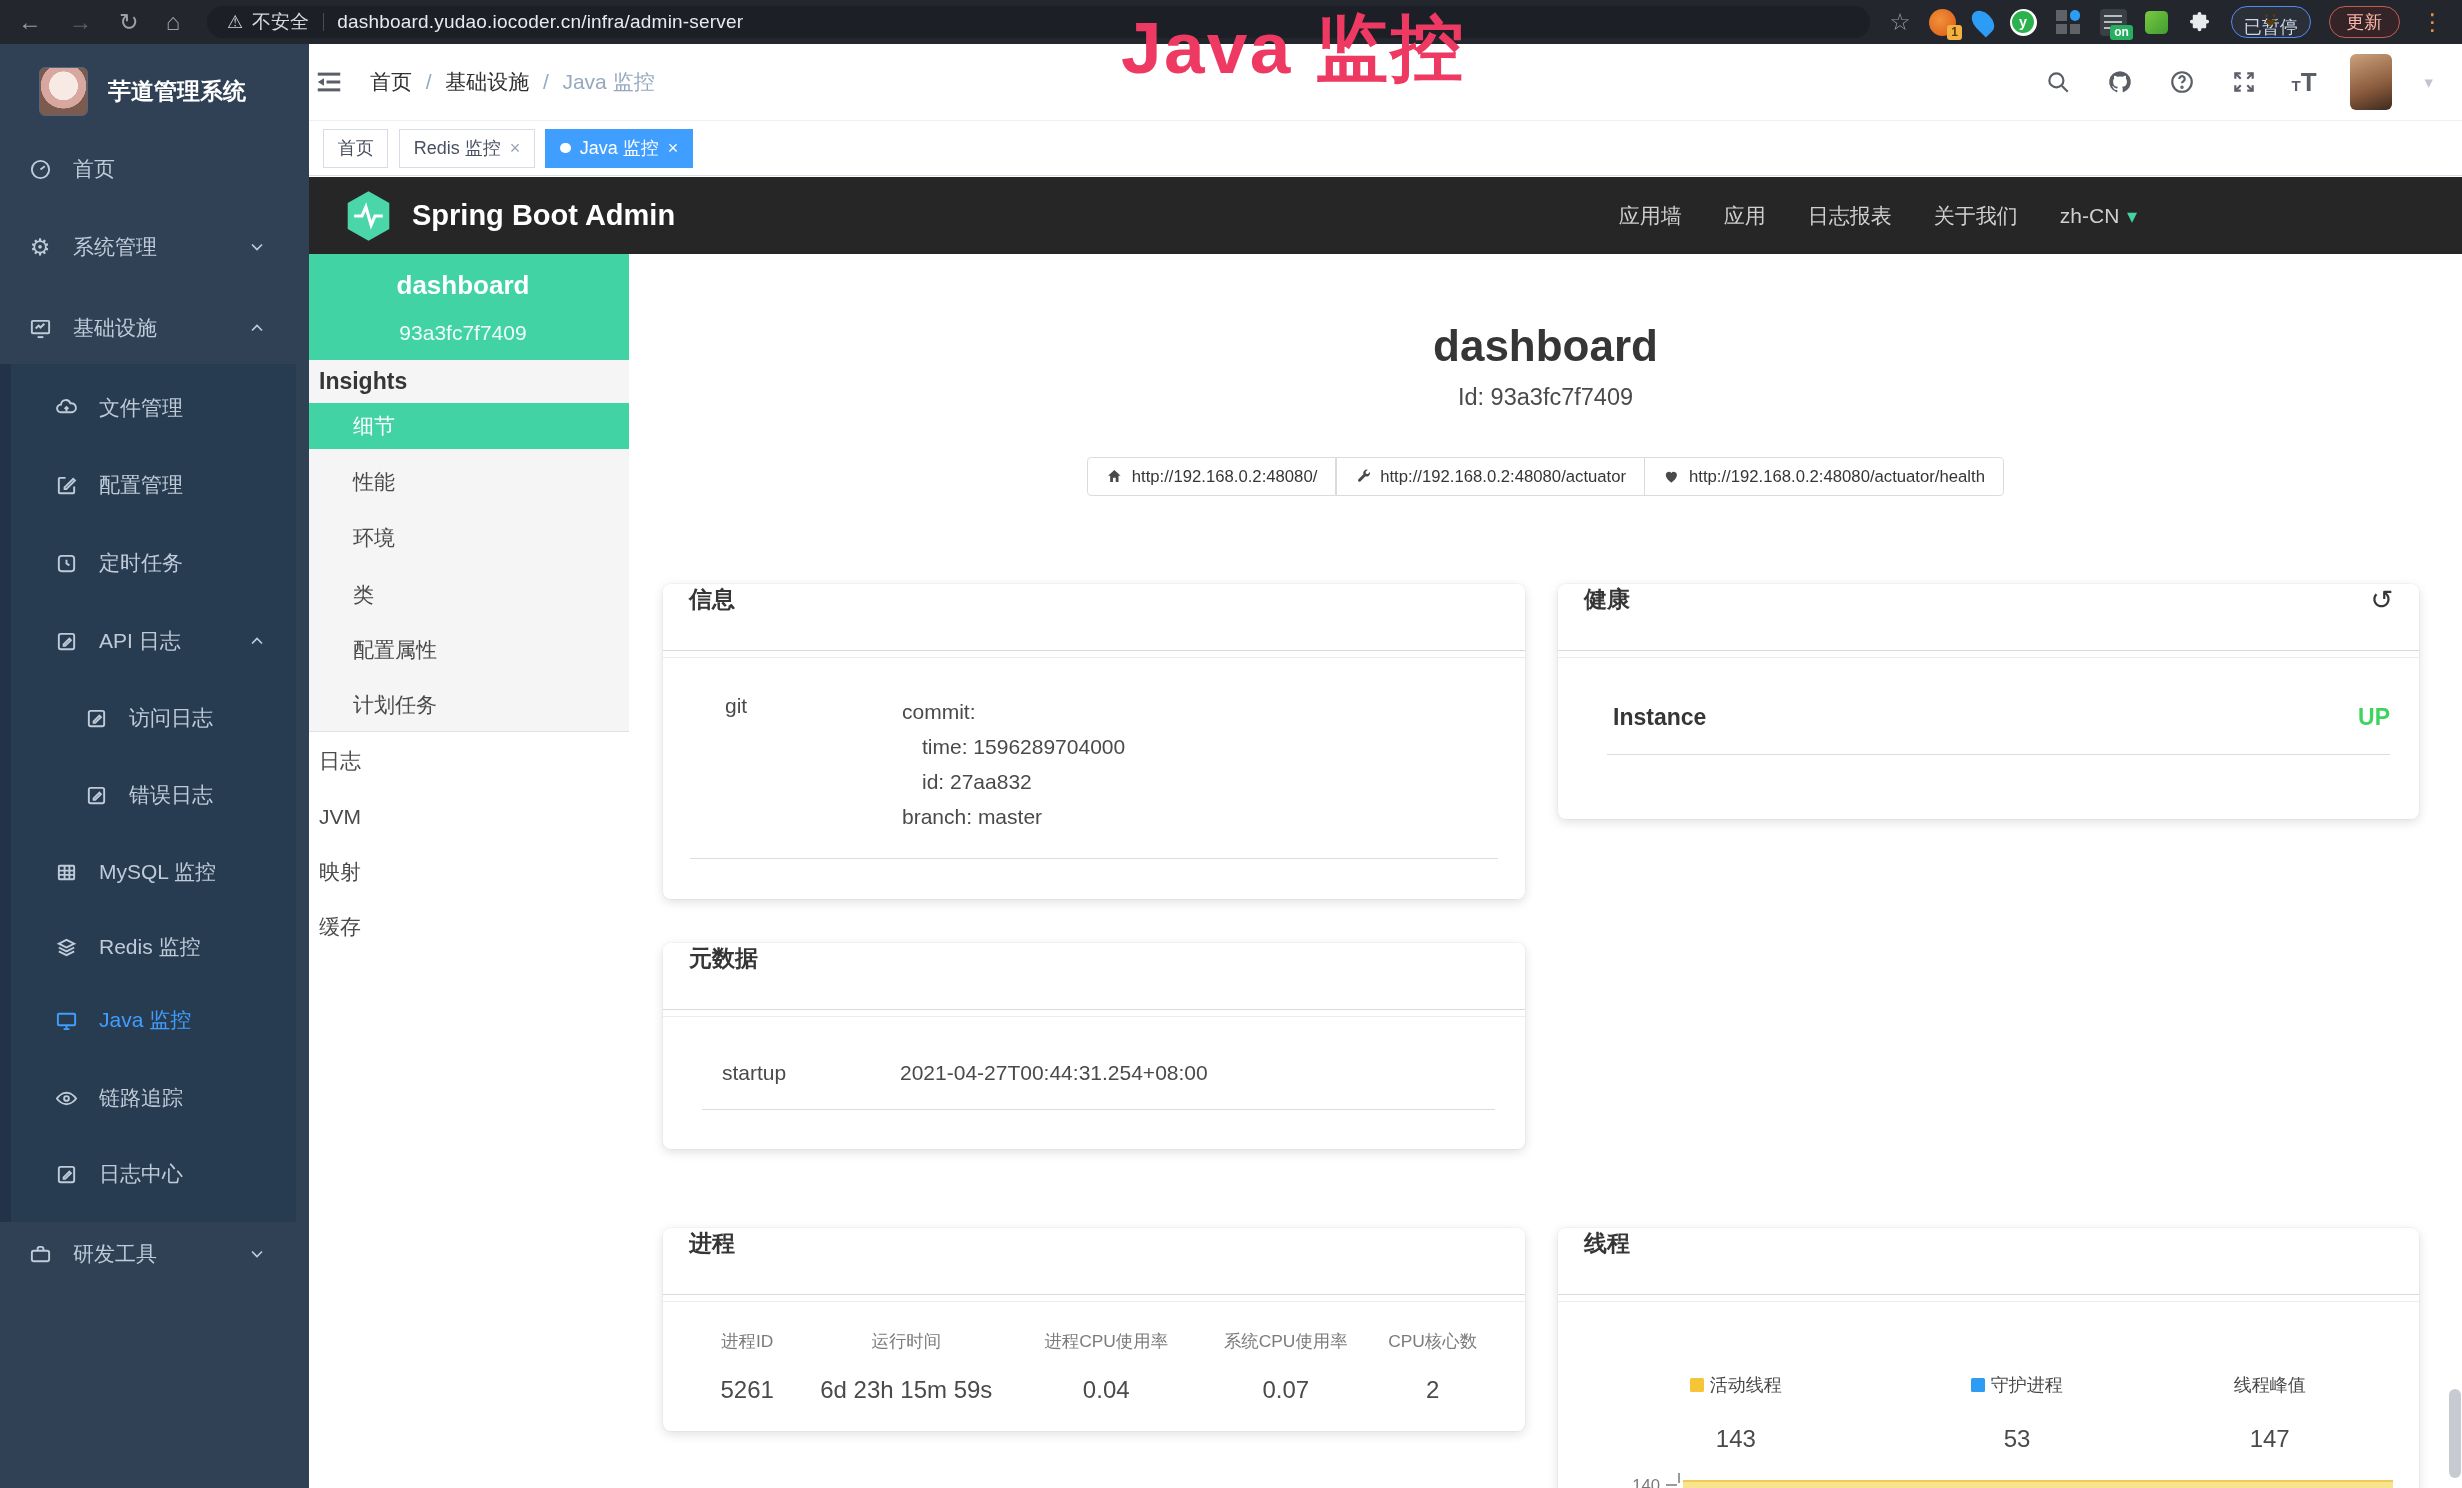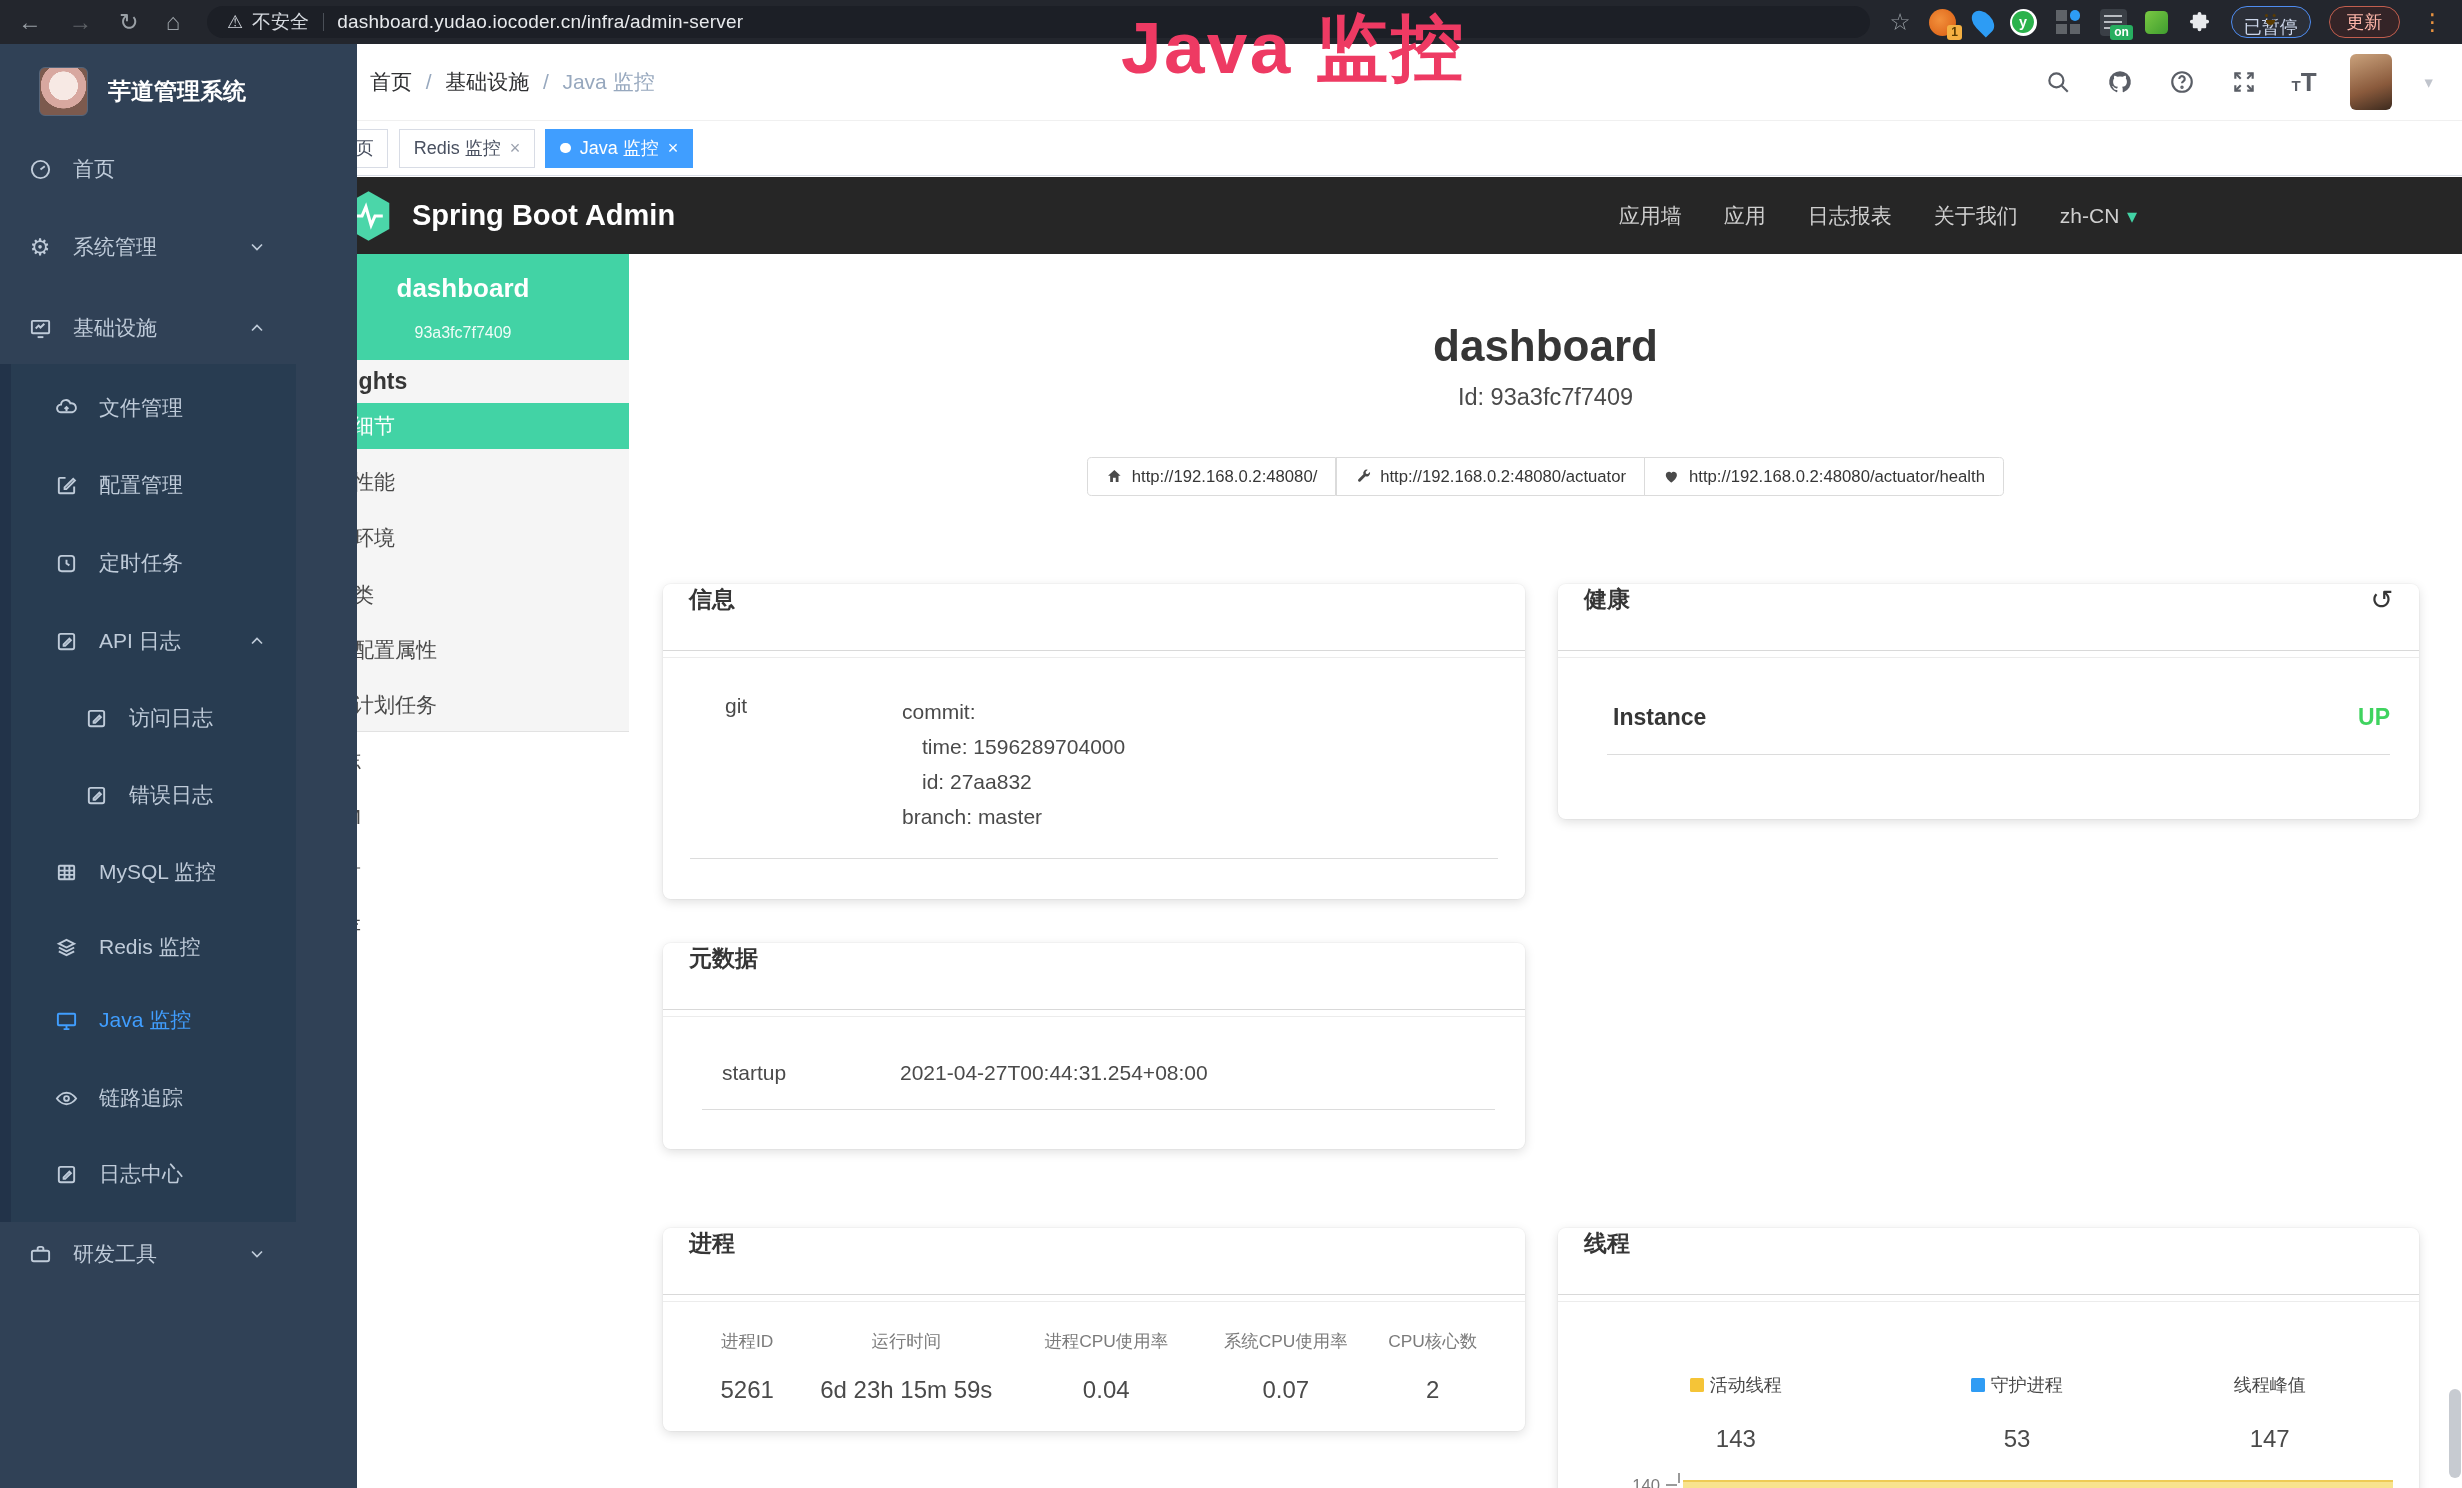--- a/index.html
+++ b/index.html
@@ -23,21 +23,21 @@
   .emoji { width:21px; height:21px; border-radius:50%; background:radial-gradient(circle at 35% 30%,#ffe680,#f5c026); position:relative; }
   .emoji:before { content:""; position:absolute; left:5.3px; top:6.8px; width:3px; height:3px; border-radius:50%; background:#5a3b00; box-shadow:7.6px 0 0 #5a3b00; }
   .emoji:after { content:""; position:absolute; left:6px; top:13px; width:9px; height:4.6px; border-radius:0 0 7.6px 7.6px; background:#5a3b00; }
   .updbtn { height:32px; border:1.5px solid #c25e4e; border-radius:16.7px; padding:0 16.7px; color:#ffb7aa; font-size:18px; display:flex; align-items:center; background:#342427; }
   .dots { font-size:23px; color:#e8923f; margin-left:3px; }
 
   
   .annotation { left:1121px; top:0px; font-size:73px; font-weight:bold; color:#ee3a63; z-index:50; letter-spacing:2.3px; }
 
   
-  .side { left:0; top:44px; width:357px; height:1445px; background:#304156; z-index:2; }
+  .side { left:0; top:44px; width:309px; height:1445px; background:#304156; z-index:2; }
   .logo { position:absolute; top:23px; left:39px; display:flex; align-items:center; }
   .logo .avatar { width:49px; height:49px; border-radius:6px; background:radial-gradient(circle at 50% 38%,#f7e9e4 0 38%,#d8a8a0 39% 60%,#7c5a4e 61%); border:0.8px solid #55657a; }
   .logo .ltitle { margin-left:20px; font-size:23px; font-weight:bold; color:#fff; }
   .nrow { position:absolute; left:0; width:296px; height:46px; display:flex; align-items:center; color:#bfcbd9; font-size:21px; cursor:pointer; }
   .nrow .ni { width:26px; height:26px; margin-right:20px; display:flex; align-items:center; justify-content:center; font-size:23px; }
   .nrow .ni svg { width:23px; height:23px; }
   .nrow .chev { position:absolute; right:29px; }
   .nrow .chev svg { width:20px; height:20px; }
   .nrow.active { color:#409EFF; }
   .sub { position:absolute; left:0; top:320px; width:296px; height:858px; background:#283c51; }
@@ -73,21 +73,21 @@
   .sbabrand .btxt { color:#fff; font-size:29px; font-weight:bold; margin-left:20px; }
   .sbanav { margin-left:auto; display:flex; align-items:center; gap:42px; color:#cfcfcf; font-size:21px; }
   .sbanav .lnk { cursor:pointer; }
   .sbanav .loc { display:flex; align-items:center; gap:7.6px; cursor:pointer; }
   .sbanav .gchev { color:#42d3a5; font-size:20px; font-weight:bold; }
 
   
   .sbaside { left:296px; top:254px; width:334px; height:1235px; background:#fff; }
   .inst { position:absolute; top:0; left:0; width:334px; height:106px; background:#42d3a5; color:#fff; display:flex; flex-direction:column; align-items:center; justify-content:center; cursor:pointer; }
   .inst .iname { font-size:26px; font-weight:bold; }
-  .inst .iid { font-size:16px; margin-top:20px; color:rgba(255,255,255,.92); }
+  .inst .iid { font-size:21px; margin-top:20px; color:rgba(255,255,255,.92); }
   .insblock { position:absolute; top:106px; left:0; width:334px; height:372px; background:#f5f5f5; border-bottom:0.8px solid #e2e2e2; }
   .inslabel { position:absolute; top:0; left:0; width:334px; height:43px; display:flex; align-items:center; padding-left:23px; font-size:23px; font-weight:bold; color:#363636; }
   .srow { position:absolute; left:0; width:334px; height:46px; display:flex; align-items:center; font-size:21px; color:#4a4a4a; padding-left:57px; cursor:pointer; }
   .srow.green { background:#42d3a5; color:#fff; }
   .srow.root { padding-left:23px; }
 
   
   .sbamain { left:629px; top:254px; width:1833px; height:1235px; background:#fff; overflow:hidden; }
   .ptitle { position:absolute; top:67px; left:0; width:100%; text-align:center; font-size:44px; font-weight:bold; color:#363636; }
   .pid { position:absolute; top:130px; left:0; width:100%; text-align:center; font-size:23.5px; color:#4a4a4a; }

